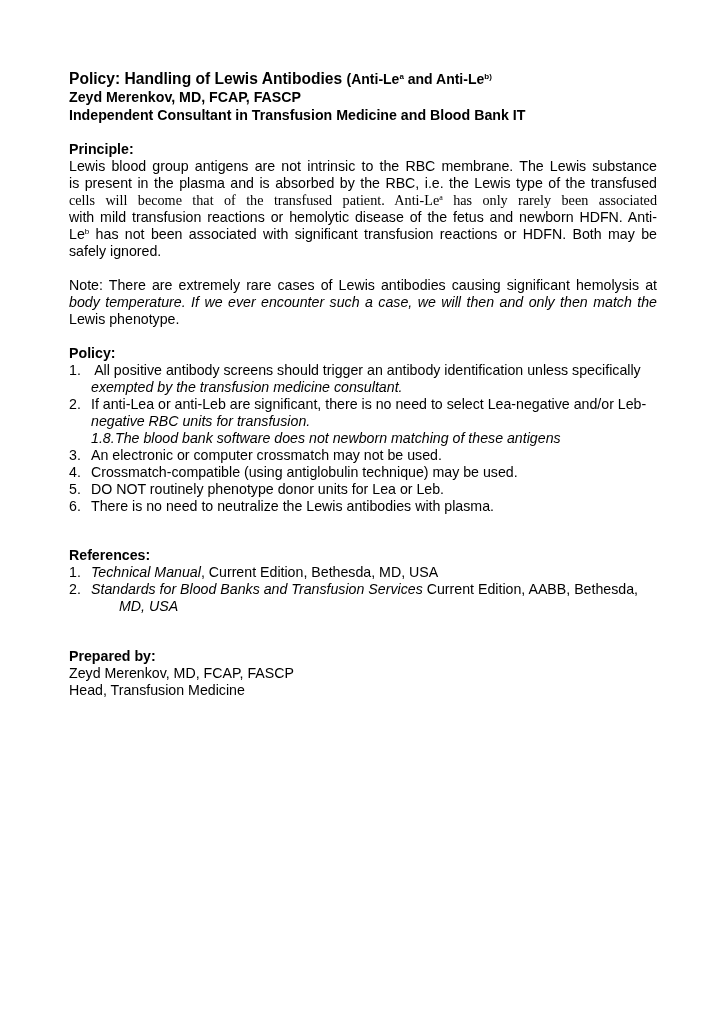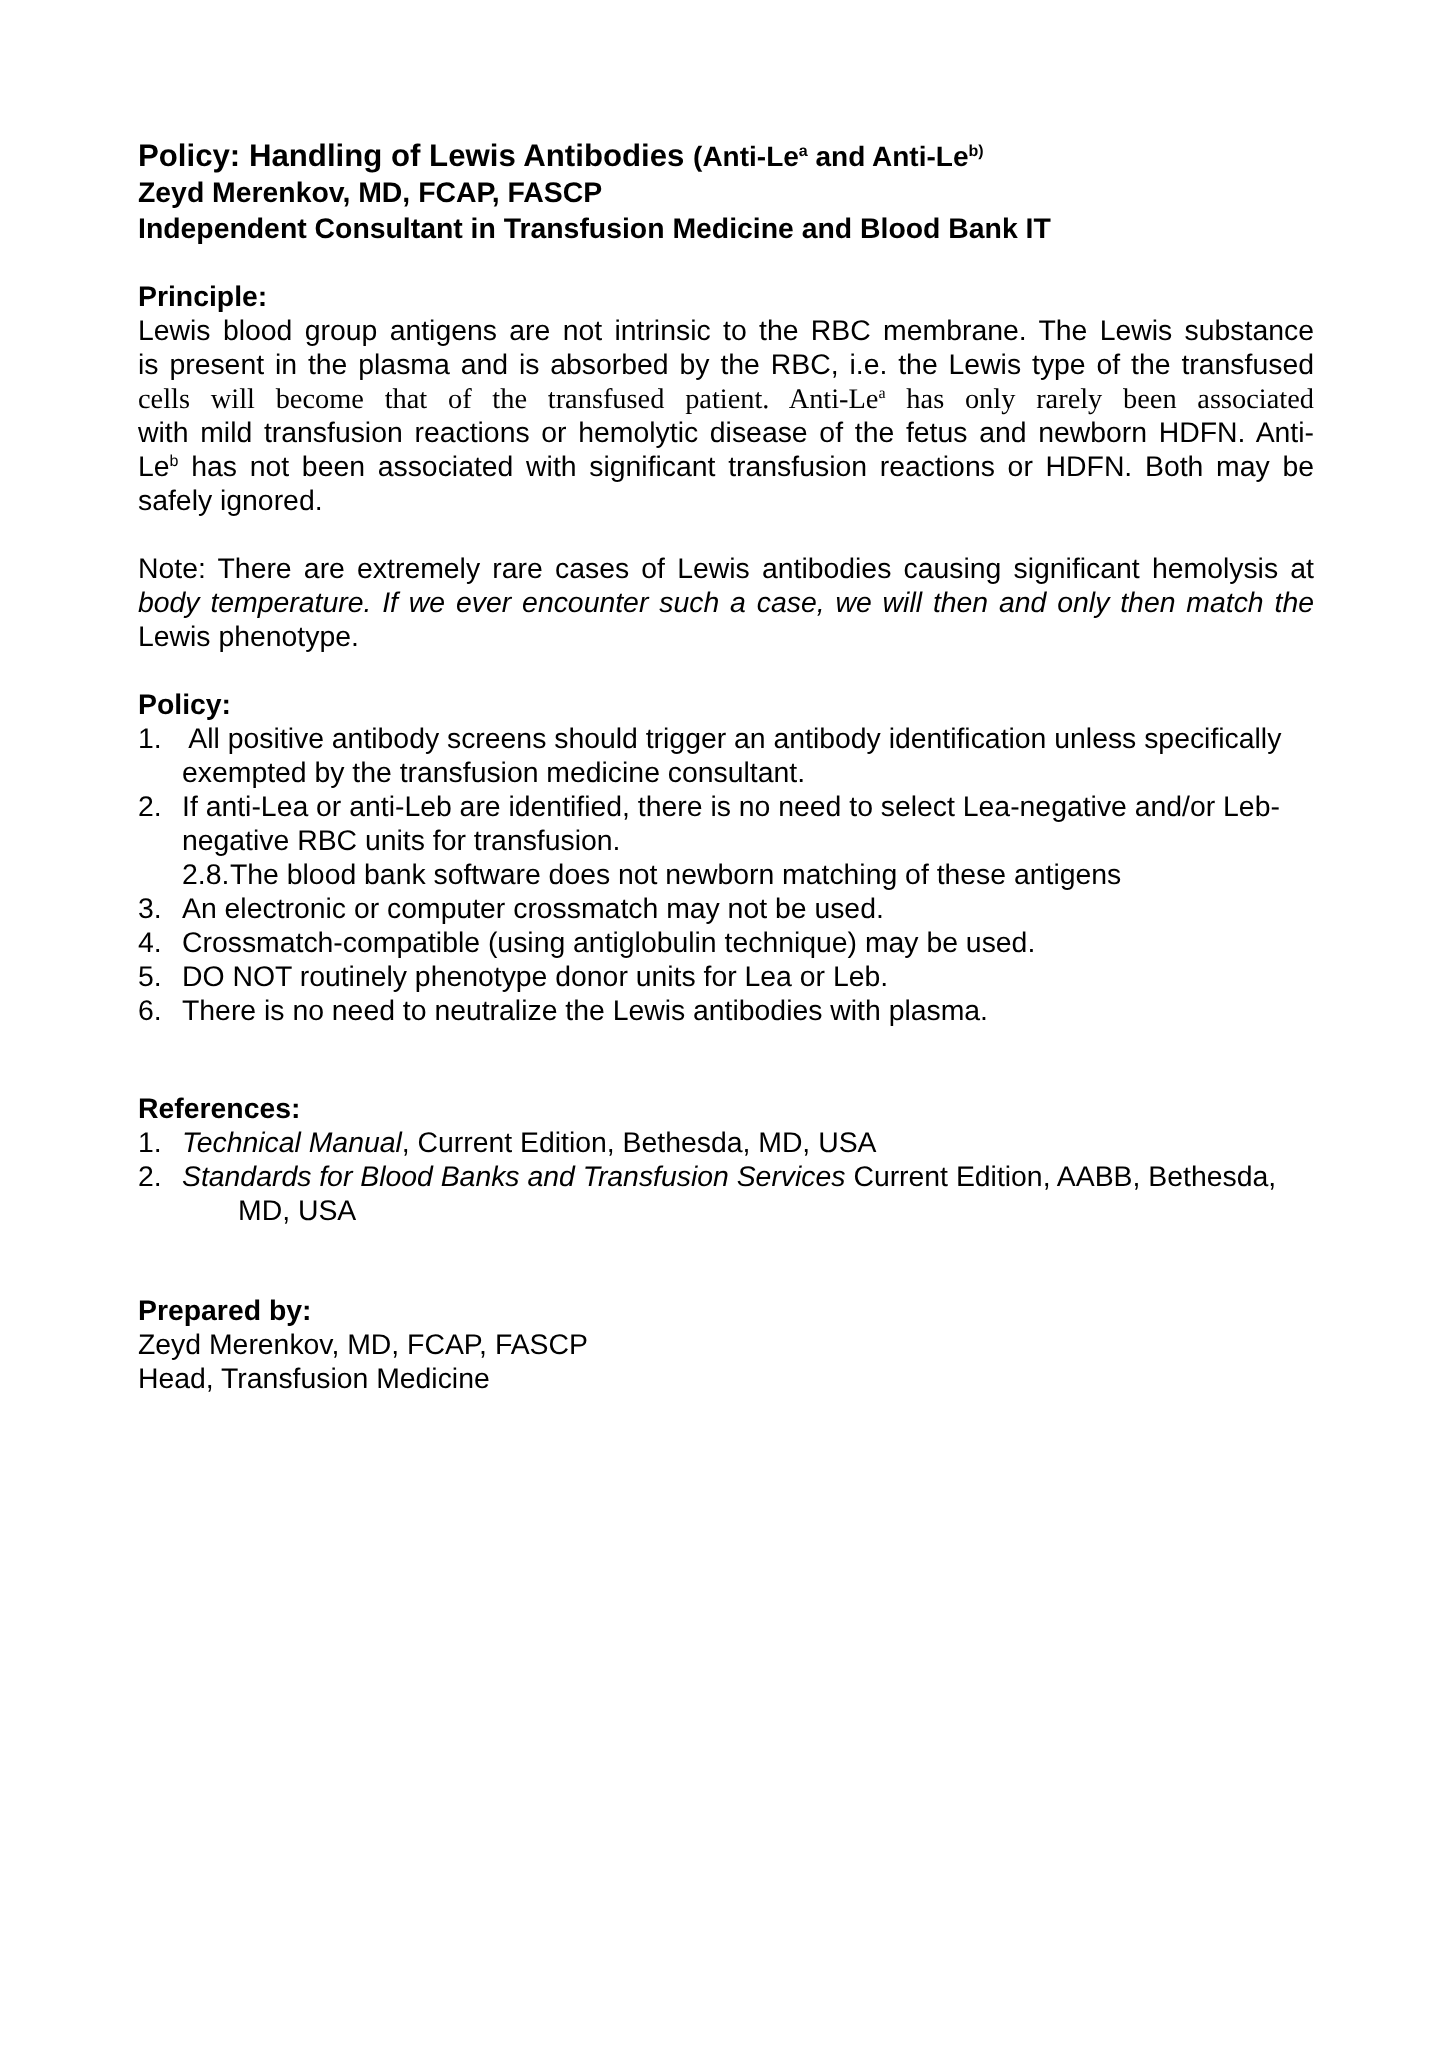--- a/index.html
+++ b/index.html
@@ -8,21 +8,21 @@
     font-family: "Liberation Sans", sans-serif; color: #000; font-size: 14.2px;
   }
   .page { position: absolute; left: 69px; top: 0; width: 588px; }
   .line { position: absolute; left: 0; white-space: nowrap; line-height: 17px; }
   .just { text-align: justify; text-align-last: justify; width: 588px; }
   .bold { font-weight: bold; }
   .title { font-size: 15.6px; font-weight: bold; }
   .title .small { font-size: 14px; }
   sup { font-size: 8px; vertical-align: 5px; line-height: 0; }
   .num { display: inline-block; width: 22px; }
-  .ind { left: 22px; }
+  .ind { left: 22px; font-style: italic; }
 </style>
 </head>
 <body>
 
 <div class="page">
 
   <div class="line title" style="top:70px;"><span>Policy:  Handling of Lewis Antibodies </span><span class="small"><span>(Anti-Le</span><sup>a</sup><span> and Anti-Le</span><sup>b)</sup></span></div>
   <div class="line bold" style="top:89px;">Zeyd Merenkov, MD, FCAP, FASCP</div>
   <div class="line bold" style="top:107px;">Independent Consultant in Transfusion Medicine and Blood Bank IT</div>
 
@@ -34,23 +34,23 @@
   <div class="line just" style="top:226px;"><span>Le</span><sup>b</sup><span> has not been associated with significant transfusion reactions or HDFN.  Both may be</span></div>
   <div class="line" style="top:243px;">safely ignored.</div>
 
   <div class="line just" style="top:277px;">Note:  There are extremely rare cases of Lewis antibodies causing significant hemolysis at</div>
   <div class="line just" style="top:294px;font-style:italic;">body temperature.  If we ever encounter such a case, we will then and only then match the</div>
   <div class="line" style="top:311px;">Lewis phenotype.</div>
 
   <div class="line bold" style="top:345px;">Policy:</div>
   <div class="line" style="top:362px;"><span class="num">1.</span><span> All positive antibody screens should trigger an antibody identification unless specifically</span></div>
   <div class="line ind" style="top:379px;">exempted by the transfusion medicine consultant.</div>
-  <div class="line" style="top:396px;"><span class="num">2.</span><span>If anti-Lea or anti-Leb are identified, there is no need to select Lea-negative and/or Leb-</span></div>
+  <div class="line" style="top:396px;"><span class="num">2.</span><span>If anti-Lea or anti-Leb are significant, there is no need to select Lea-negative and/or Leb-</span></div>
   <div class="line ind" style="top:413px;">negative RBC units for transfusion.</div>
-  <div class="line ind" style="top:430px;"><span class="num" style="width:24px;">2.8.</span><span>The blood bank software does not newborn matching of these antigens</span></div>
+  <div class="line ind" style="top:430px;"><span class="num" style="width:24px;">1.8.</span><span>The blood bank software does not newborn matching of these antigens</span></div>
   <div class="line" style="top:447px;"><span class="num">3.</span><span>An electronic or computer crossmatch may not be used.</span></div>
   <div class="line" style="top:464px;"><span class="num">4.</span><span>Crossmatch-compatible (using antiglobulin technique) may be used.</span></div>
   <div class="line" style="top:481px;"><span class="num">5.</span><span>DO NOT routinely phenotype donor units for Lea or Leb.</span></div>
   <div class="line" style="top:498px;"><span class="num">6.</span><span>There is no need to neutralize the Lewis antibodies with plasma.</span></div>
 
   <div class="line bold" style="top:547px;">References:</div>
   <div class="line" style="top:564px;"><span class="num">1.</span><i>Technical Manual</i><span>, Current Edition, Bethesda, MD, USA</span></div>
   <div class="line" style="top:581px;"><span class="num">2.</span><i>Standards for Blood Banks and Transfusion Services</i><span> Current Edition, AABB, Bethesda,</span></div>
   <div class="line ind" style="top:598px;margin-left:28px;">MD, USA</div>
 

